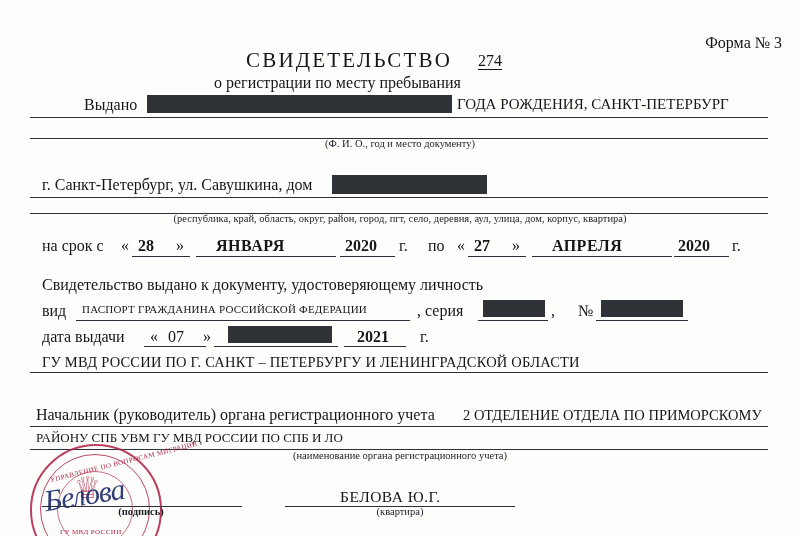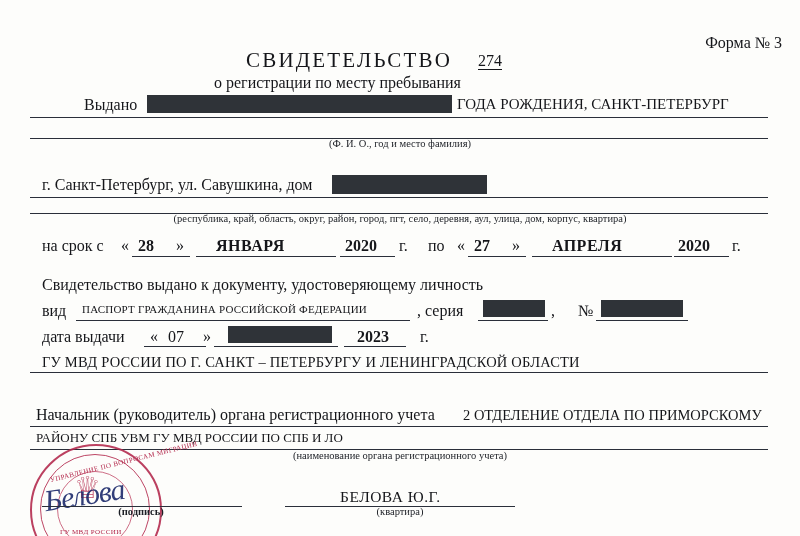--- a/index.html
+++ b/index.html
@@ -136,21 +136,21 @@
   <div class="abs" id="title-main">СВИДЕТЕЛЬСТВО</div>
   <div class="abs" id="title-number">274</div>
   <div class="abs" id="title-sub">о регистрации по месту пребывания</div>
 
   <div class="fld" style="left:84px; top:96px;">Выдано</div>
   <div class="redact" style="left:147px; top:95px; width:305px; height:18px;"></div>
   <div class="fld" style="left:457px; top:96px; font-size:15px;">ГОДА РОЖДЕНИЯ, САНКТ-ПЕТЕРБУРГ</div>
   <div class="line" style="left:30px; top:117px; width:738px;"></div>
 
   <div class="line" style="left:30px; top:138px; width:738px;"></div>
-  <div class="capt" style="left:230px; top:138px; width:340px;">(Ф. И. О., год и место фамилия)</div>
+  <div class="capt" style="left:230px; top:138px; width:340px;">(Ф. И. О., год и место документу)</div>
 
 
   <div class="fld" style="left:42px; top:176px;">г. Санкт-Петербург, ул. Савушкина, дом</div>
   <div class="redact" style="left:332px; top:175px; width:155px; height:19px;"></div>
   <div class="line" style="left:30px; top:197px; width:738px;"></div>
   <div class="line" style="left:30px; top:213px; width:738px;"></div>
   <div class="capt" style="left:160px; top:213px; width:480px;">(республика, край, область, округ, район, город, пгт, село, деревня, аул, улица, дом, корпус, квартира)</div>
 
   <div class="fld" style="left:42px; top:237px;">на срок с</div>
   <div class="fld" style="left:121px; top:237px;">«</div>
@@ -185,21 +185,21 @@
   <div class="redact" style="left:601px; top:300px; width:82px; height:17px;"></div>
   <div class="line" style="left:76px; top:320px; width:334px;"></div>
   <div class="line" style="left:478px; top:320px; width:70px;"></div>
   <div class="line" style="left:596px; top:320px; width:92px;"></div>
 
   <div class="fld" style="left:42px; top:328px;">дата выдачи</div>
   <div class="fld" style="left:150px; top:328px;">«</div>
   <div class="fld" style="left:168px; top:328px; font-weight:normal;">07</div>
   <div class="fld" style="left:203px; top:328px;">»</div>
   <div class="redact" style="left:228px; top:326px; width:104px; height:17px;"></div>
-  <div class="fld" style="left:357px; top:328px; font-weight:bold;">2023</div>
+  <div class="fld" style="left:357px; top:328px; font-weight:bold;">2021</div>
   <div class="fld" style="left:420px; top:328px;">г.</div>
   <div class="line" style="left:144px; top:346px; width:62px;"></div>
   <div class="line" style="left:214px; top:346px; width:124px;"></div>
   <div class="line" style="left:344px; top:346px; width:62px;"></div>
 
   <div class="fld" style="left:42px; top:354px; font-size:14.5px; letter-spacing:.2px;">ГУ  МВД  РОССИИ  ПО  Г. САНКТ – ПЕТЕРБУРГУ  И  ЛЕНИНГРАДСКОЙ ОБЛАСТИ</div>
   <div class="line" style="left:30px; top:372px; width:738px;"></div>
 
   <div class="fld" style="left:36px; top:406px;">Начальник (руководитель) органа регистрационного учета</div>
   <div class="fld" style="left:463px; top:407px; font-size:14.5px;">2 ОТДЕЛЕНИЕ ОТДЕЛА  ПО ПРИМОРСКОМУ</div>

